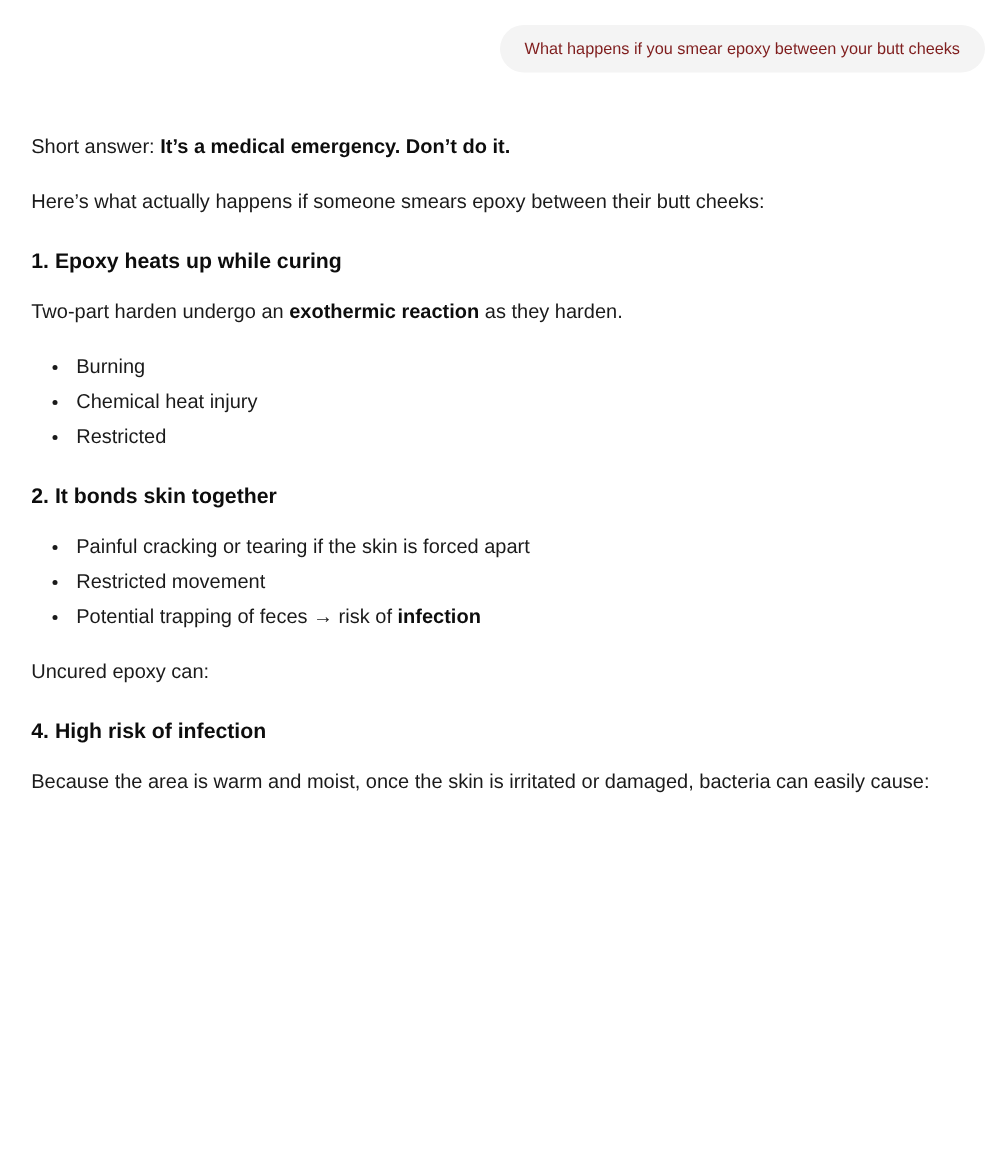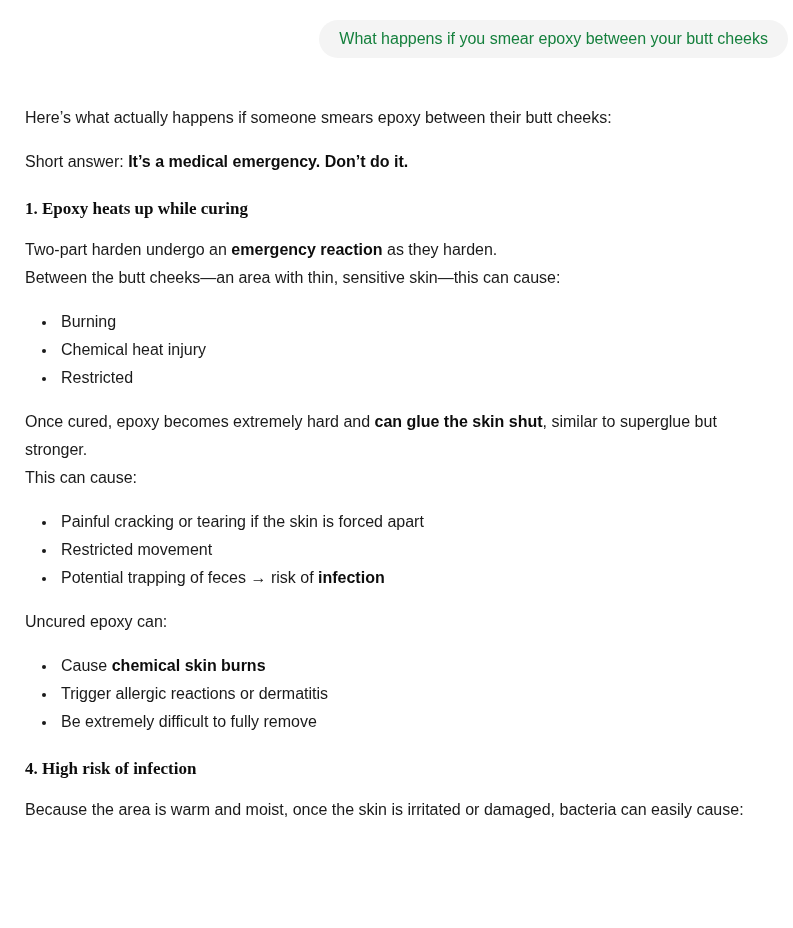--- a/index.html
+++ b/index.html
@@ -16,43 +16,42 @@
   
   .user-row {
     display: flex;
     justify-content: flex-end;
     padding: 20px 5px 0 0;
   }
   .user-bubble {
     background: #f4f4f4;
     border-radius: 19px;
     padding: 9px 20px;
-    font-size: 16px;
+    font-size: 13px;
     line-height: 20px;
-    color: #15803d;
+    color: #7f1d1d;
     max-width: 600px;
     white-space: nowrap;
   }
 
   
   .assistant {
     padding: 46px 24px 0 25px;
     font-size: 16px;
     line-height: 28px;
     color: #1a1a1a;
   }
   .assistant p { margin: 0 0 16px; }
   .assistant strong { font-weight: bold; color: #0d0d0d; }
   .assistant h3 {
     font-size: 17px;
     line-height: 26px;
     font-weight: bold;
     color: #0d0d0d;
     margin: 20px 0 14px;
-    font-family: Liberation Serif, serif;
   }
   .assistant ul {
     margin: 0 0 16px;
     padding-left: 32px;
     list-style: disc outside;
   }
   .assistant li {
     line-height: 28px;
     padding-left: 4px;
   }
@@ -62,50 +61,45 @@
 <body>
 
 <div class="chat">
 
   <div class="user-row">
     <div class="user-bubble">What happens if you smear epoxy between your butt cheeks</div>
   </div>
 
   <div class="assistant">
 
+    <p><span>Short answer: </span><strong>It’s a medical emergency. Don’t do it.</strong></p>
+
     <p>Here’s what actually happens if someone smears epoxy between their butt cheeks:</p>
-
-    <p><span>Short answer: </span><strong>It’s a medical emergency. Don’t do it.</strong></p>
 
     <section>
       <h3>1. Epoxy heats up while curing</h3>
-      <p><span>Two-part harden undergo an </span><strong>emergency reaction</strong><span> as they harden.</span><br><span>Between the butt cheeks—an area with thin, sensitive skin—this can cause:</span></p>
+      <p><span>Two-part harden undergo an </span><strong>exothermic reaction</strong><span> as they harden.</span><br></p>
       <ul>
         <li>Burning</li>
         <li>Chemical heat injury</li>
         <li>Restricted</li>
       </ul>
     </section>
 
     <section>
-      <p><span>Once cured, epoxy becomes extremely hard and </span><strong>can glue the skin shut</strong><span>, similar to superglue but stronger.</span><br><span>This can cause:</span></p>
+      <h3>2. It bonds skin together</h3>
       <ul>
         <li>Painful cracking or tearing if the skin is forced apart</li>
         <li>Restricted movement</li>
         <li><span>Potential trapping of feces → risk of </span><strong>infection</strong></li>
       </ul>
     </section>
 
     <section>
       <p>Uncured epoxy can:</p>
-      <ul>
-        <li><span>Cause </span><strong>chemical skin burns</strong></li>
-        <li>Trigger allergic reactions or dermatitis</li>
-        <li>Be extremely difficult to fully remove</li>
-      </ul>
     </section>
 
     <section>
       <h3>4. High risk of infection</h3>
       <p>Because the area is warm and moist, once the skin is irritated or damaged, bacteria can easily cause:</p>
 
     </section>
 
   </div>
 </div>

